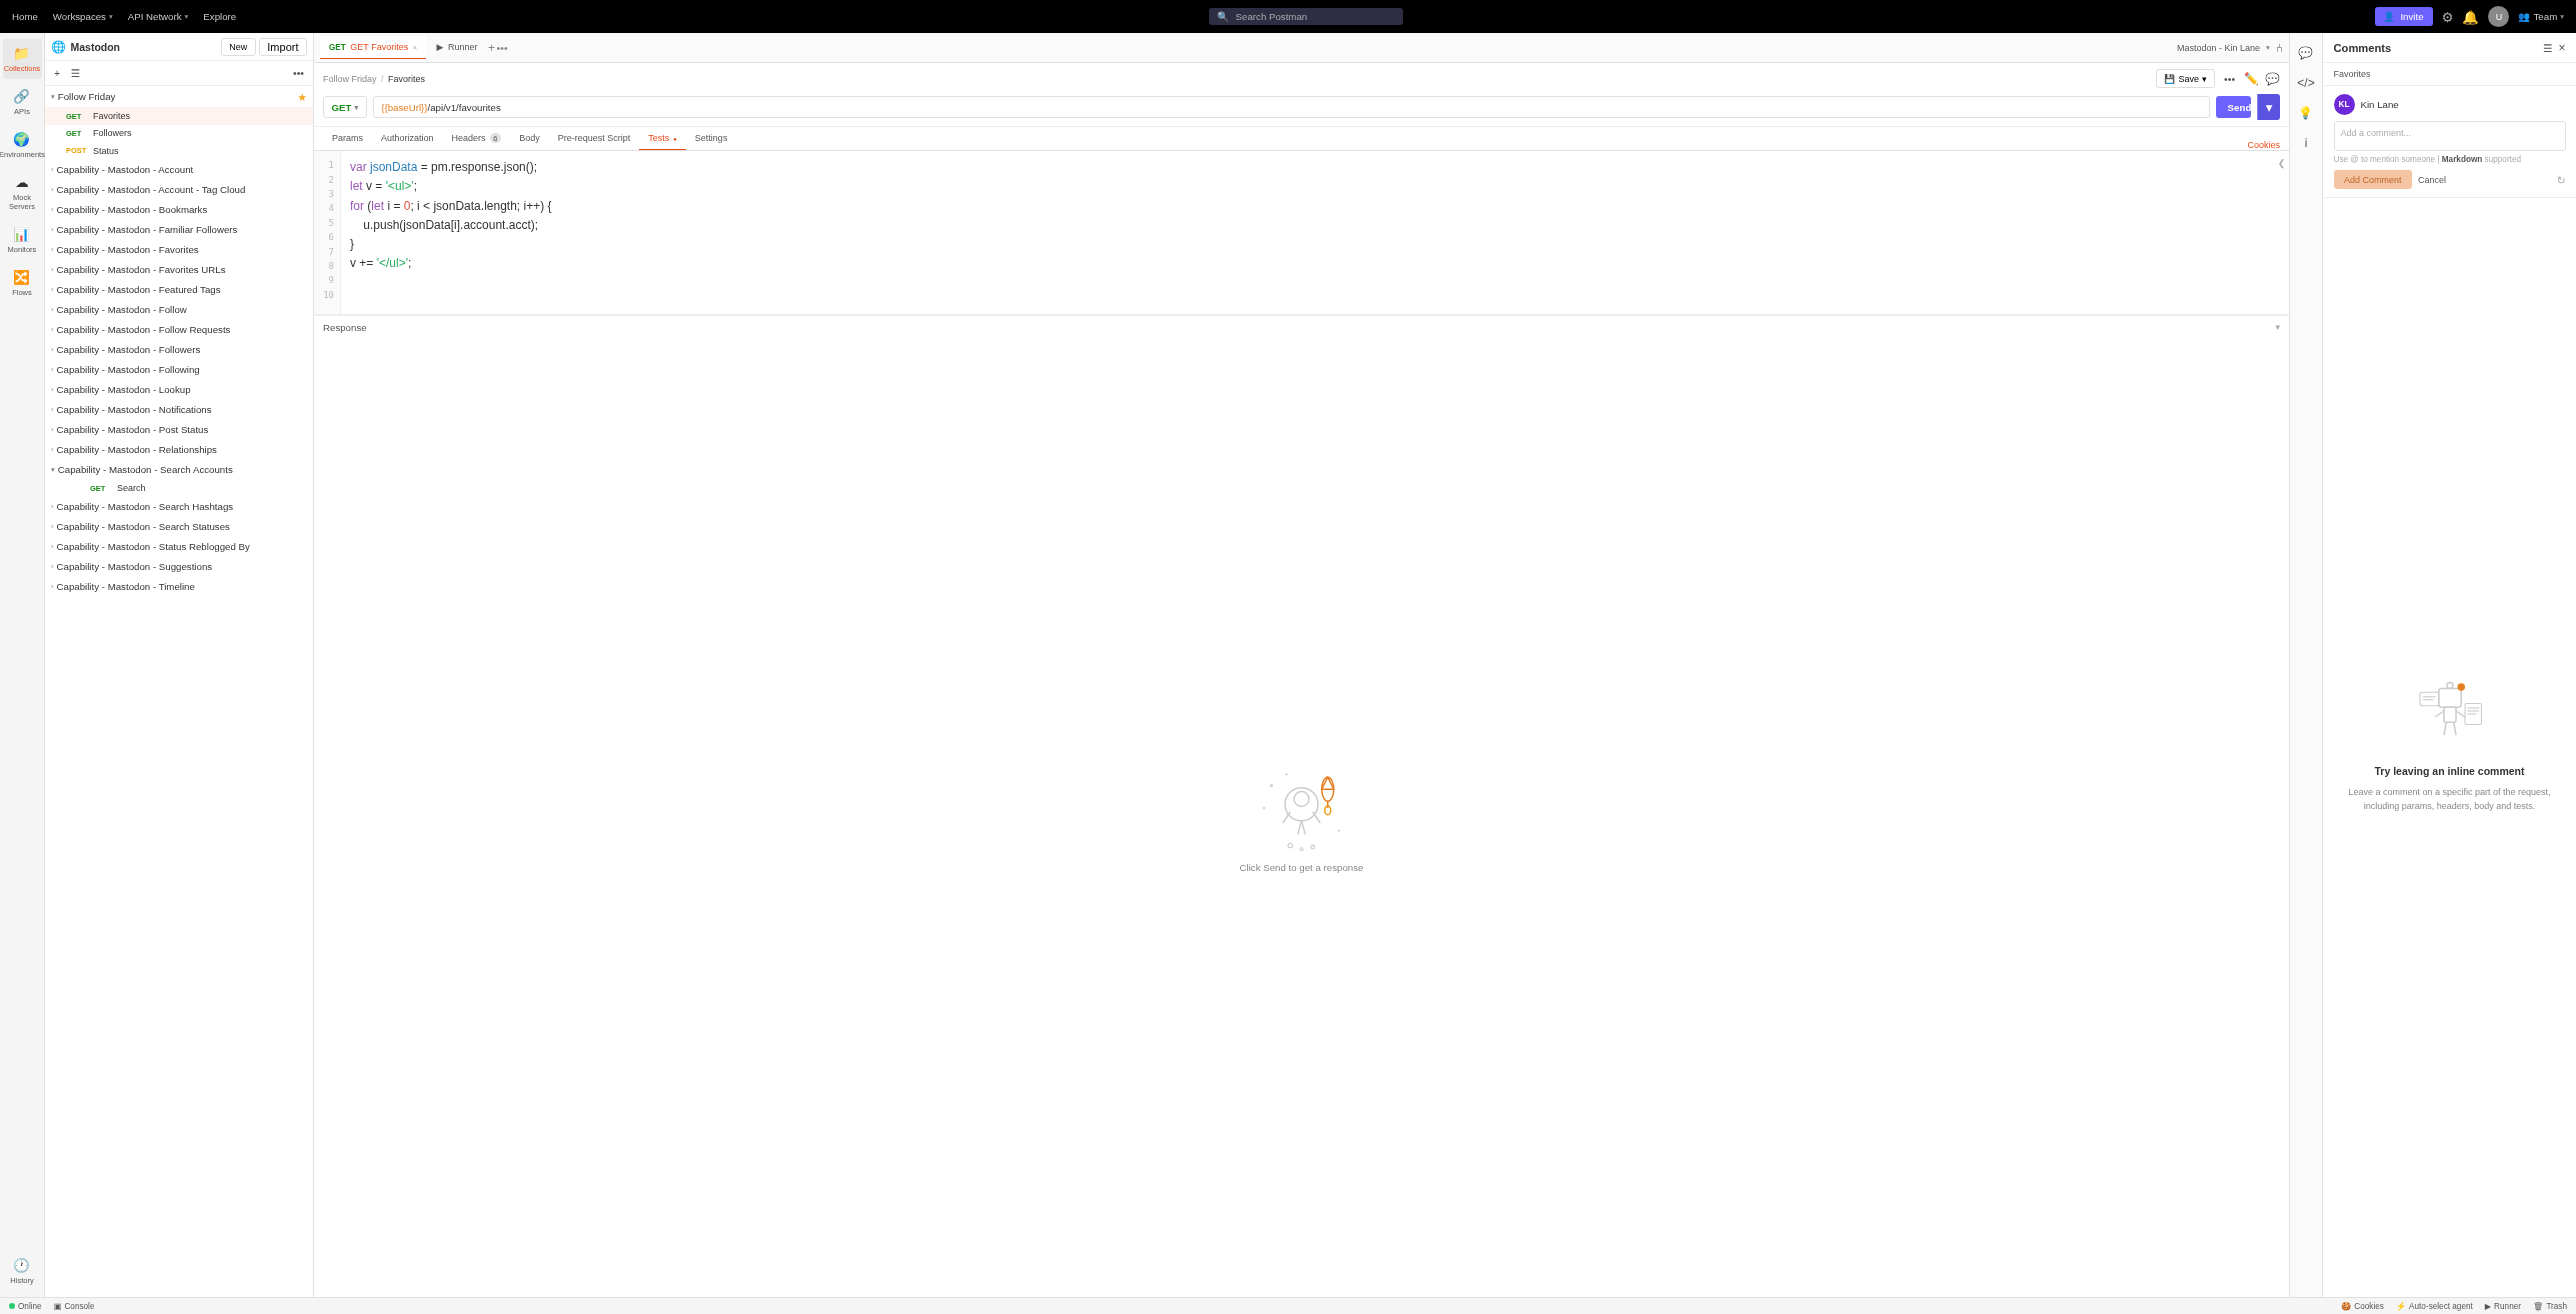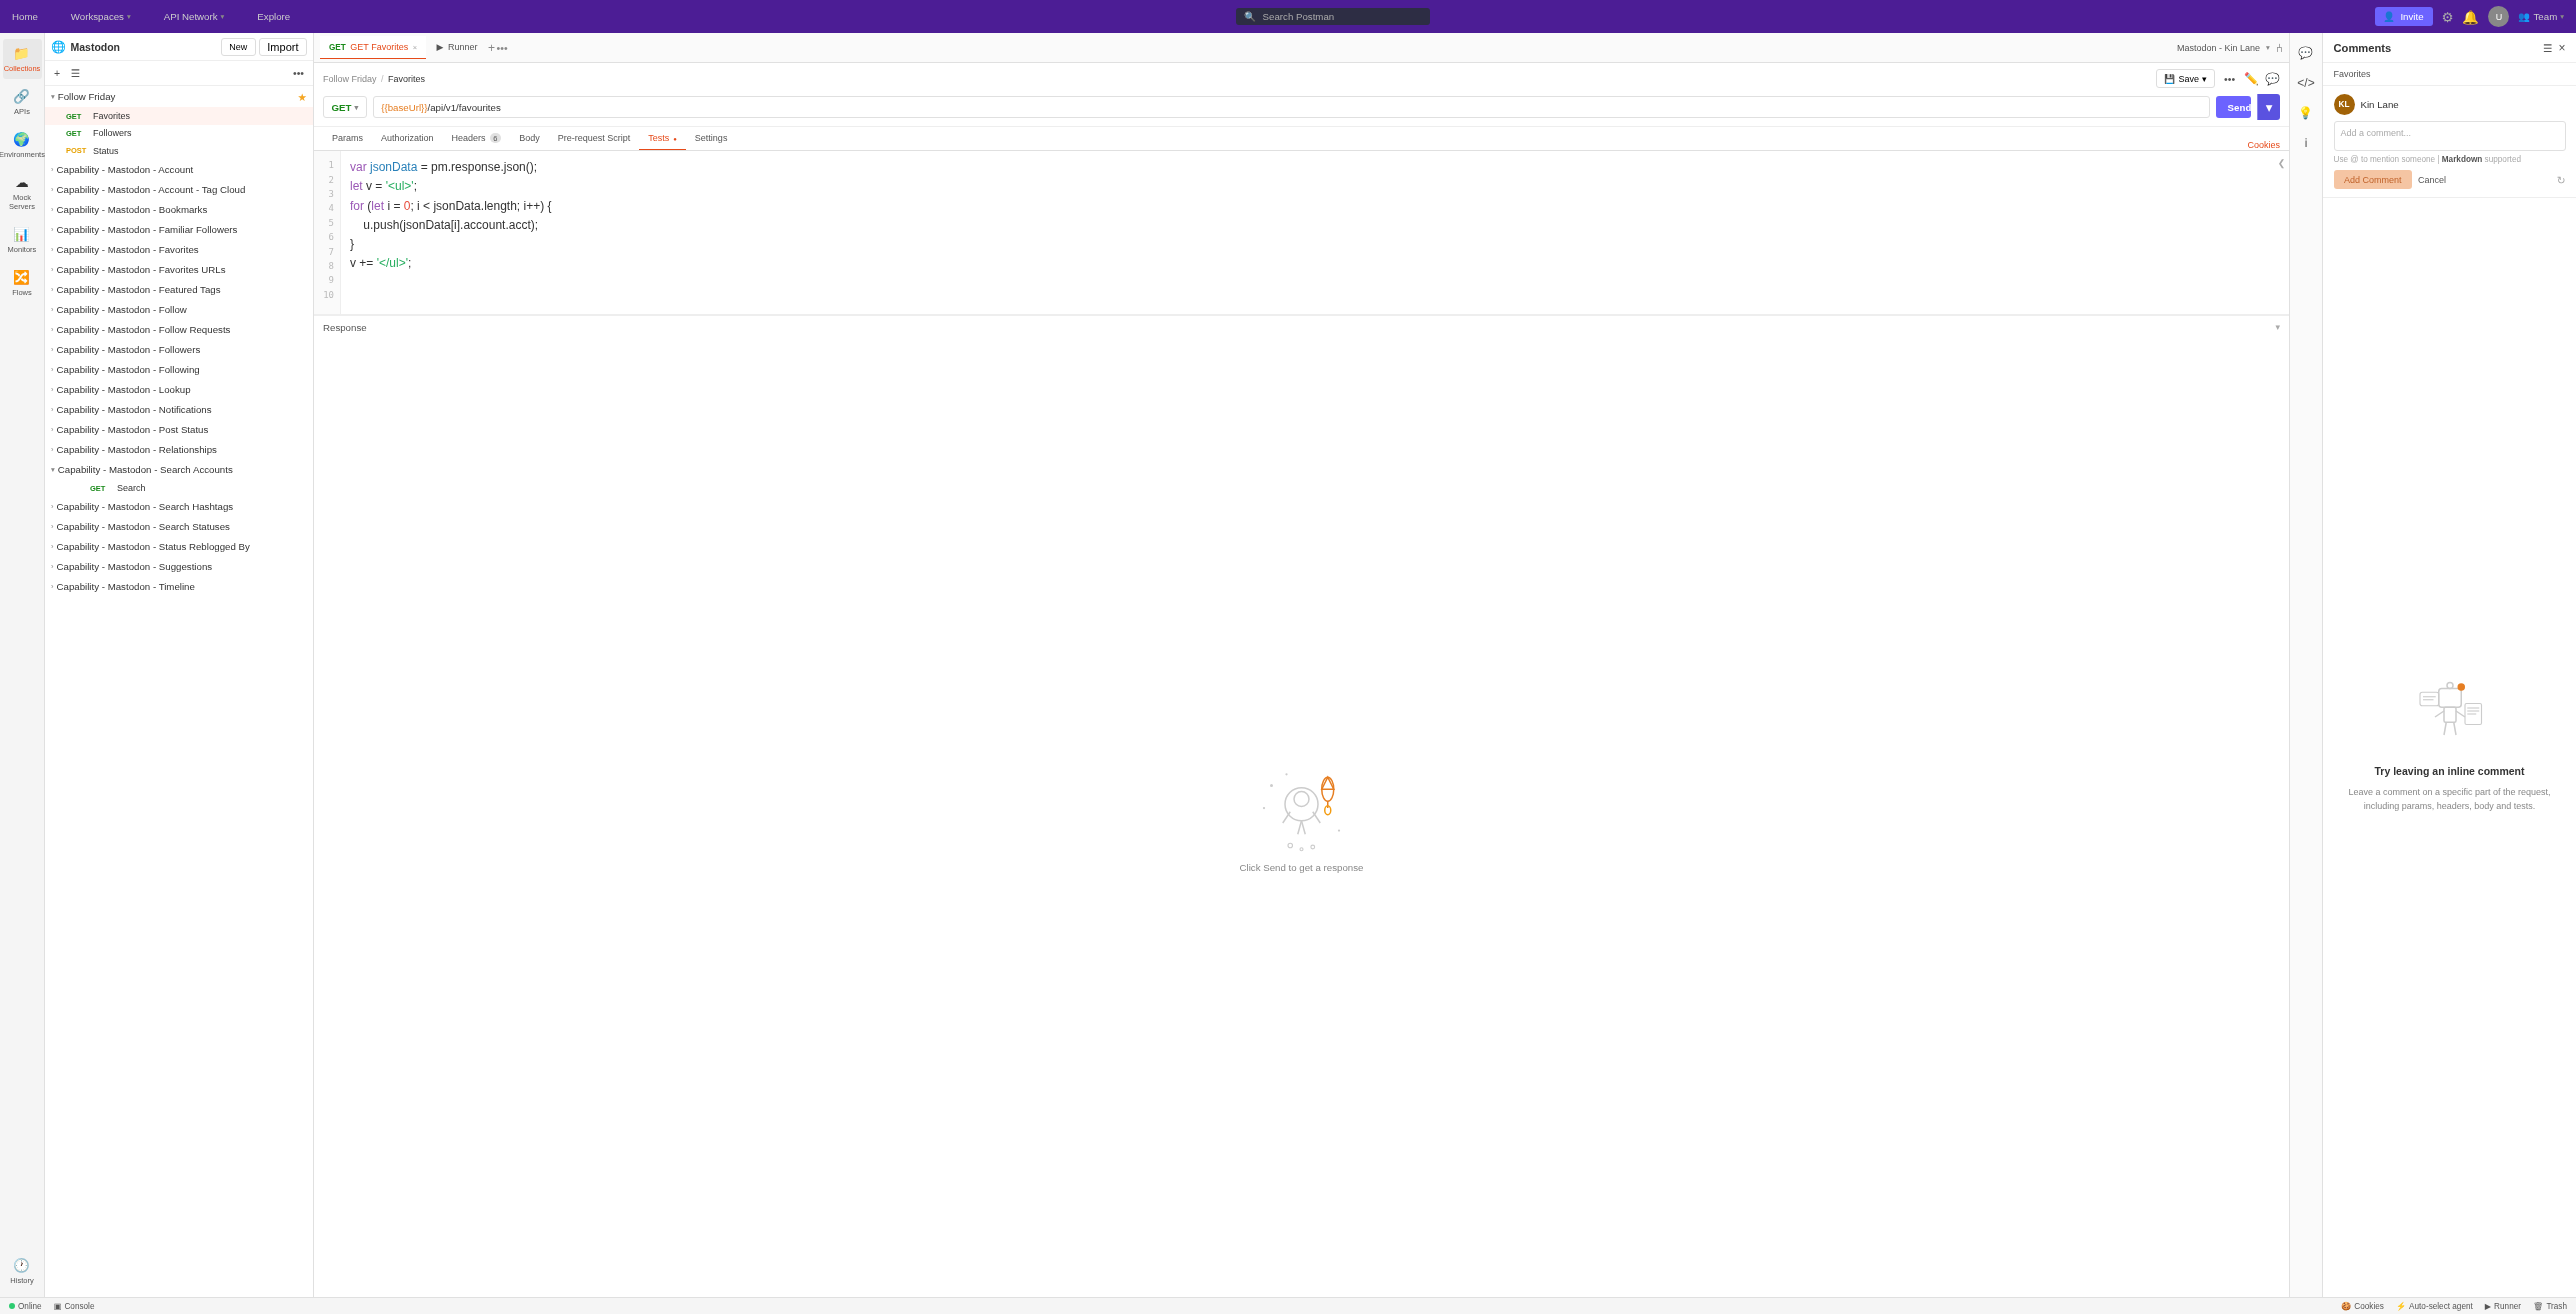--- a/index.html
+++ b/index.html
@@ -1,19 +1,19 @@
 <!DOCTYPE html>
 <html style="font-size:12px"><head>
   <meta charset="utf-8">
   <style>
     * { box-sizing: border-box; margin: 0; padding: 0; }
     body { font-family: -apple-system, BlinkMacSystemFont, 'Segoe UI', sans-serif; font-size: 9.7px; color: #333; background: #fff; overflow: hidden; height: 100vh; display: flex; flex-direction: column; }
 
     
-    .top-nav { display: flex; align-items: center; padding: 0 12px; height: 33px; background: #4c1d95; color: #ccc; gap: 33px; flex-shrink: 0; }
+    .top-nav { display: flex; align-items: center; padding: 0 12px; height: 33px; background: #000000; color: #ccc; gap: 15px; flex-shrink: 0; }
     .top-nav-item { color: #ccc; font-size: 9.7px; cursor: pointer; display: flex; align-items: center; gap: 3px; }
     .top-nav-center { flex: 1; display: flex; justify-content: center; }
     .search-bar { display: flex; align-items: center; background: #2d2d44; border-radius: 3px; padding: 3px 9px; gap: 6px; width: 194px; color: #aaa; font-size: 9.7px; }
     .top-nav-right { display: flex; align-items: center; gap: 9px; }
     .invite-btn { background: #6c63ff; color: #fff; border: none; border-radius: 3px; padding: 3.7px 9px; font-size: 9.7px; cursor: pointer; display: flex; align-items: center; gap: 4.5px; }
     .avatar { width: 21px; height: 21px; border-radius: 50%; background: #888; display: flex; align-items: center; justify-content: center; color: #fff; font-size: 9px; }
     .team-btn { display: flex; align-items: center; gap: 3px; color: #ccc; cursor: pointer; font-size: 9.7px; }
 
     
     .main-layout { display: flex; flex: 1; overflow: hidden; }
@@ -111,21 +111,21 @@
 
     
     .right-icon-strip { width: 33px; border-left: 0.7px solid #e0e0e0; display: flex; flex-direction: column; align-items: center; padding-top: 6px; gap: 3px; background: #fafafa; }
     .right-strip-item { width: 27px; height: 27px; display: flex; align-items: center; justify-content: center; cursor: pointer; border-radius: 3px; font-size: 12px; color: #555; }
 
     
     .comments-section { flex: 1; display: flex; flex-direction: column; overflow: hidden; }
     .comments-target { padding: 6px 10.5px; font-size: 9px; color: #555; border-bottom: 0.7px solid #eee; }
     .comment-input-area { padding: 7.5px 10.5px; border-bottom: 0.7px solid #eee; }
     .commenter { display: flex; align-items: center; gap: 6px; margin-bottom: 6px; }
-    .commenter-avatar { width: 21px; height: 21px; border-radius: 50%; background: #a16207; display: flex; align-items: center; justify-content: center; color: #fff; font-size: 8.2px; font-weight: 600; }
+    .commenter-avatar { width: 21px; height: 21px; border-radius: 50%; background: #6d28d9; display: flex; align-items: center; justify-content: center; color: #fff; font-size: 8.2px; font-weight: 600; }
     .commenter-name { font-size: 9.7px; font-weight: 500; }
     .comment-box { border: 0.7px solid #e0e0e0; border-radius: 3px; padding: 6px; font-size: 9px; color: #aaa; cursor: text; min-height: 30px; }
     .comment-hint { display: flex; align-items: center; gap: 3px; font-size: 8.2px; color: #aaa; margin-top: 4.5px; }
     .comment-hint strong { color: #555; }
     .comment-actions { display: flex; align-items: center; gap: 6px; margin-top: 6px; }
     .add-comment-btn { background: #f5c5a3; color: #c0622a; border: none; border-radius: 3px; padding: 4.5px 10.5px; font-size: 9px; font-weight: 500; cursor: pointer; }
     .cancel-btn { background: none; border: none; color: #555; font-size: 9px; cursor: pointer; }
     .refresh-icon { margin-left: auto; color: #aaa; cursor: pointer; font-size: 10.5px; }
 
     

